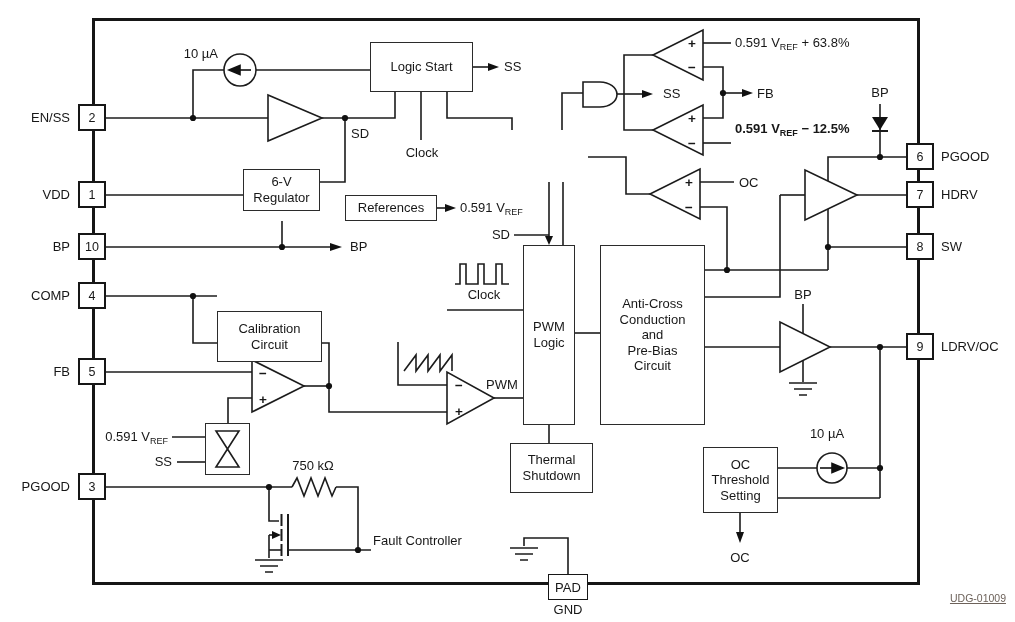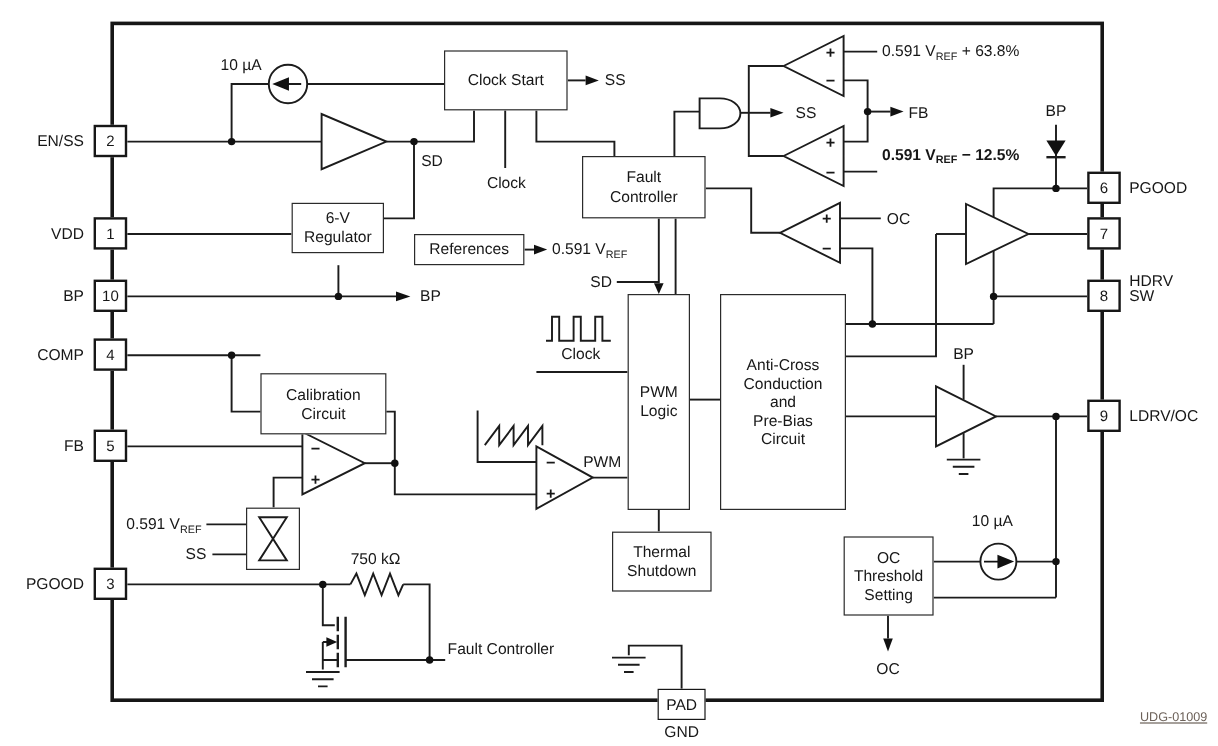--- a/index.html
+++ b/index.html
@@ -159,23 +159,21 @@
       <text x="692" y="148">−</text>
       <text x="689" y="187">+</text>
       <text x="689" y="212">−</text>
       <text x="263" y="378">−</text>
       <text x="263" y="404">+</text>
       <text x="459" y="390">−</text>
       <text x="459" y="416">+</text>
     </g>
   </svg>
 
-  <div class="block" style="left:370px;top:42px;width:103px;height:50px;">Clock Start</div>
-  <div class="block" style="left:485px;top:130px;width:103px;height:52px;">Fault
-Controller</div>
+  <div class="block" style="left:370px;top:42px;width:103px;height:50px;">Logic Start</div>
   <div class="block" style="left:243px;top:169px;width:77px;height:42px;">6-V
 Regulator</div>
   <div class="block" style="left:345px;top:195px;width:92px;height:26px;">References</div>
   <div class="block" style="left:217px;top:271px;width:105px;height:51px;margin-top:40px;">Calibration
 Circuit</div>
   <div class="block" style="left:523px;top:245px;width:52px;height:180px;">PWM
 Logic</div>
   <div class="block" style="left:600px;top:245px;width:105px;height:180px;">Anti-Cross
 Conduction
 and
@@ -226,21 +224,21 @@
       <span>7</span>
     </div>
   <div class="pin" style="left:906px;top:233px;">
       <span>8</span>
     </div>
   <div class="pin" style="left:906px;top:333px;">
       <span>9</span>
     </div>
 
   <div class="lbl" style="left:941px;top:149px;">PGOOD</div>
-  <div class="lbl" style="left:941px;top:187px;margin-top:39px;">HDRV</div>
+  <div class="lbl" style="left:941px;top:187px;">HDRV</div>
   <div class="lbl" style="left:941px;top:239px;">SW</div>
   <div class="lbl" style="left:941px;top:339px;">LDRV/OC</div>
 
   <div class="padbox" style="left:548px;top:574px;">
       <span>PAD</span>
     </div>
   <div class="lbl c" style="left:548px;top:602px;width:40px;">GND</div>
 
   <div class="lbl r" style="left:158px;top:46px;width:60px;">10 µA</div>
   <div class="lbl" style="left:351px;top:126px;">SD</div>

